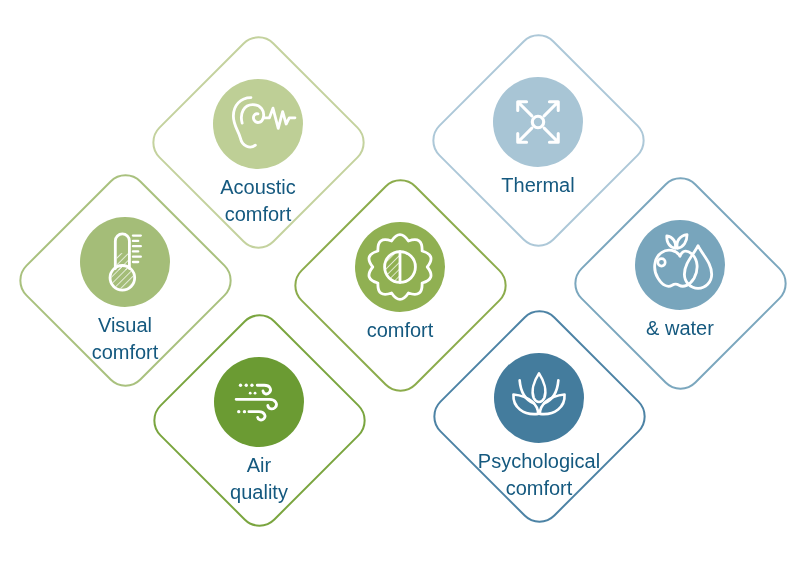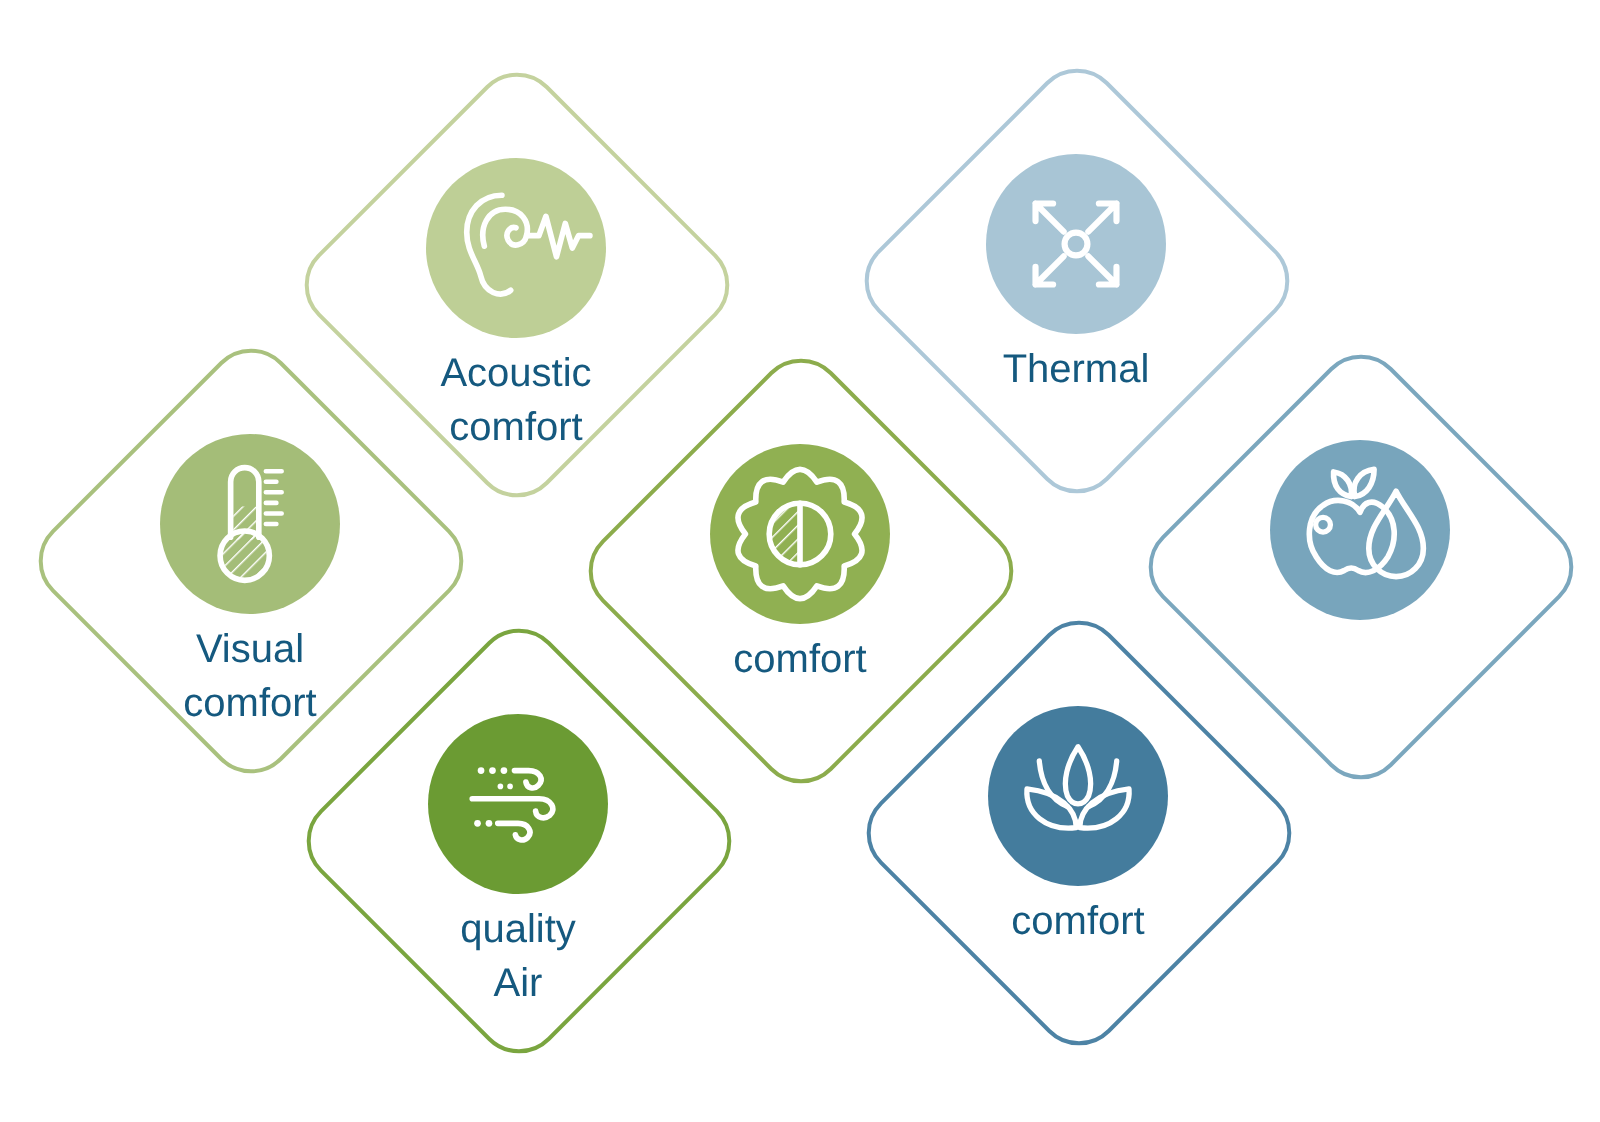--- a/index.html
+++ b/index.html
@@ -118,54 +118,56 @@
     <div class="circle" style="background-color: rgb(120, 165, 188); color: rgb(120, 165, 188);">
       <svg width="88" height="88" viewBox="0 0 100 100">
         <path class="icon-stroke" stroke-width="3.2" d="M 50 40 C 46 33 36 31 29 36 C 20 42 19 56 25 65 C 30 73 36 76 41 73 C 44 71 46 71 49 73 C 54 76 61 73 66 65 C 71 56 71 44 63 37 C 57 32 52 34 50 40 Z"></path>
         <path class="icon-stroke" stroke-width="3.2" d="M 47 31 C 45 23 50 16.5 58 15.5 C 58 23.5 54 30 47 31 Z"></path>
         <path class="icon-stroke" stroke-width="3.2" d="M 45 31 C 46 24 42 18 35 17 C 34.5 25 38.5 30 45 31 Z"></path>
         <circle class="icon-stroke" stroke-width="3" cx="29" cy="47" r="4.2"></circle>
         <path class="icon-stroke" stroke-width="3.2" fill="currentColor" d="M 70.5 28 C 76 39 86 48 86 60.5 C 86 69.6 79 76.5 70.5 76.5 C 62 76.5 55 69.6 55 60.5 C 55 48 65 39 70.5 28 Z"></path>
       </svg>
     </div>
     <div class="label">
+      <div>&amp; water</div>
     </div>
   </div>
 
   <div class="node node-air">
     <div class="diamond" style="border-color: rgb(122, 165, 63);"></div>
     <div class="circle" style="background-color: rgb(107, 155, 51); color: rgb(107, 155, 51);">
       <svg width="88" height="88" viewBox="0 0 100 100">
         <circle cx="29" cy="31" r="1.9" fill="#fff"></circle>
         <circle cx="35.5" cy="31" r="1.9" fill="#fff"></circle>
         <circle cx="42" cy="31" r="1.9" fill="#fff"></circle>
         <path class="icon-stroke" stroke-width="3.2" d="M 48 31 H 56 C 62.5 31 65 36 61.5 39.5 C 59 42 55 41 54.5 37.5"></path>
         <circle cx="40" cy="40" r="1.6" fill="#fff"></circle>
         <circle cx="45.5" cy="40" r="1.6" fill="#fff"></circle>
         <path class="icon-stroke" stroke-width="3.2" d="M 24 47 H 62 C 69 47 72 53 68 56.5 C 65 59 60.5 58 60 54"></path>
         <circle cx="27" cy="61" r="1.9" fill="#fff"></circle>
         <circle cx="33.5" cy="61" r="1.9" fill="#fff"></circle>
         <path class="icon-stroke" stroke-width="3.2" d="M 38.5 61 H 50 C 56 61 58.5 66 55.5 69 C 53 71.5 49 70.5 48.5 67.5"></path>
       </svg>
     </div>
     <div class="label">
+      <div>Air</div>
       <div>quality</div>
-      <div>Air</div>
     </div>
   </div>
 
   <div class="node node-psych">
     <div class="diamond" style="border-color: rgb(77, 131, 165);"></div>
     <div class="circle" style="background-color: rgb(68, 124, 157); color: rgb(68, 124, 157);">
       <svg width="88" height="88" viewBox="0 0 100 100">
         <path class="icon-stroke" stroke-width="3" d="M 21 46 C 20 60 32 70 49 68 C 49 58 40 48 21 46 Z"></path>
         <path class="icon-stroke" stroke-width="3" d="M 79 46 C 80 60 68 70 51 68 C 51 58 60 48 79 46 Z"></path>
         <path class="icon-stroke" stroke-width="3" d="M 50 22 C 44 31 41 42 44 50 C 47 56 53 56 56 50 C 59 42 56 31 50 22 Z"></path>
         <path class="icon-stroke" stroke-width="3" d="M 28 30 C 29 42 34 52 44 56"></path>
         <path class="icon-stroke" stroke-width="3" d="M 72 30 C 71 42 66 52 56 56"></path>
       </svg>
     </div>
     <div class="label">
+      <div>Psychological</div>
       <div>comfort</div>
     </div>
   </div>
 
 </div>
 
 </body></html>

